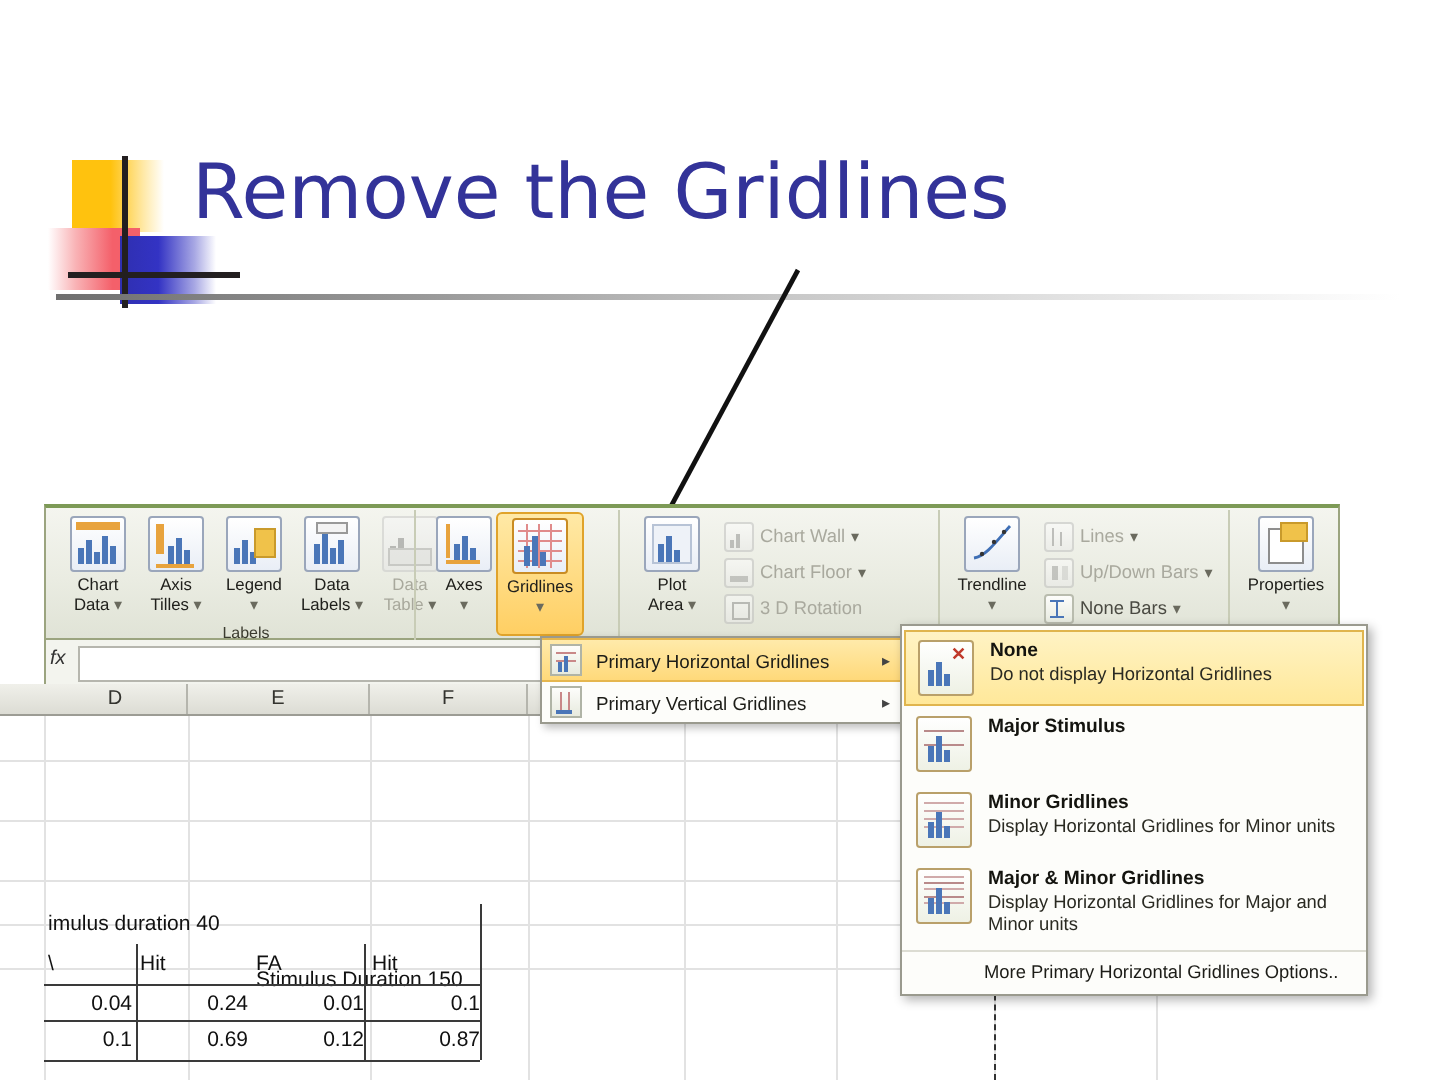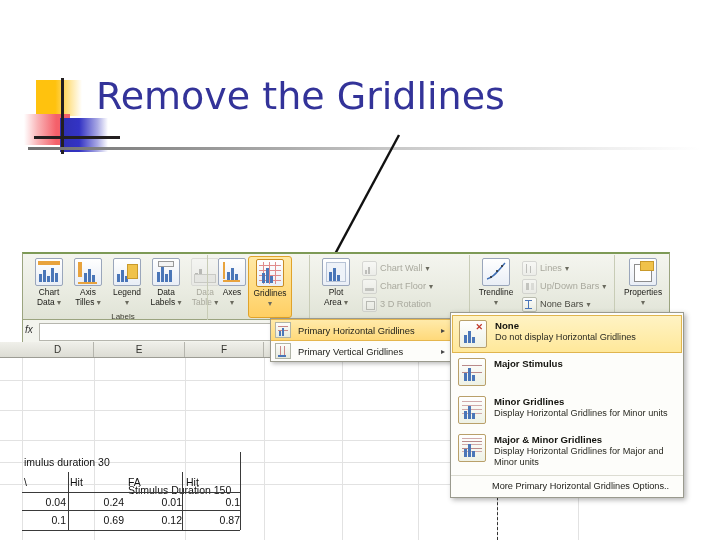--- a/index.html
+++ b/index.html
@@ -370,21 +370,21 @@
         <div class="v" style="left:185px"></div>
         <div class="v" style="left:264px"></div>
         <div class="v" style="left:342px"></div>
         <div class="v" style="left:418px"></div>
         <div class="v" style="left:497px"></div>
         <div class="v" style="left:578px"></div>
         <div class="pagebreak" style="left:497px"></div>
       </div>
 
       <div class="cellrow" style="left:0px;top:114px;width:400px;height:16px;">
-        <span style="left:24px;">imulus duration 30</span>
+        <span style="left:24px;">imulus duration 40</span>
         <span style="left:128px;margin-top:28px;">Stimulus Duration 150</span>
       </div>
 
       <div class="cellrow" style="left:0px;top:134px;width:400px;height:16px;">
         <span style="left:24px;">\</span>
         <span style="left:70px;">Hit</span>
         <span style="left:128px;">FA</span>
         <span style="left:186px;">Hit</span>
       </div>
 

